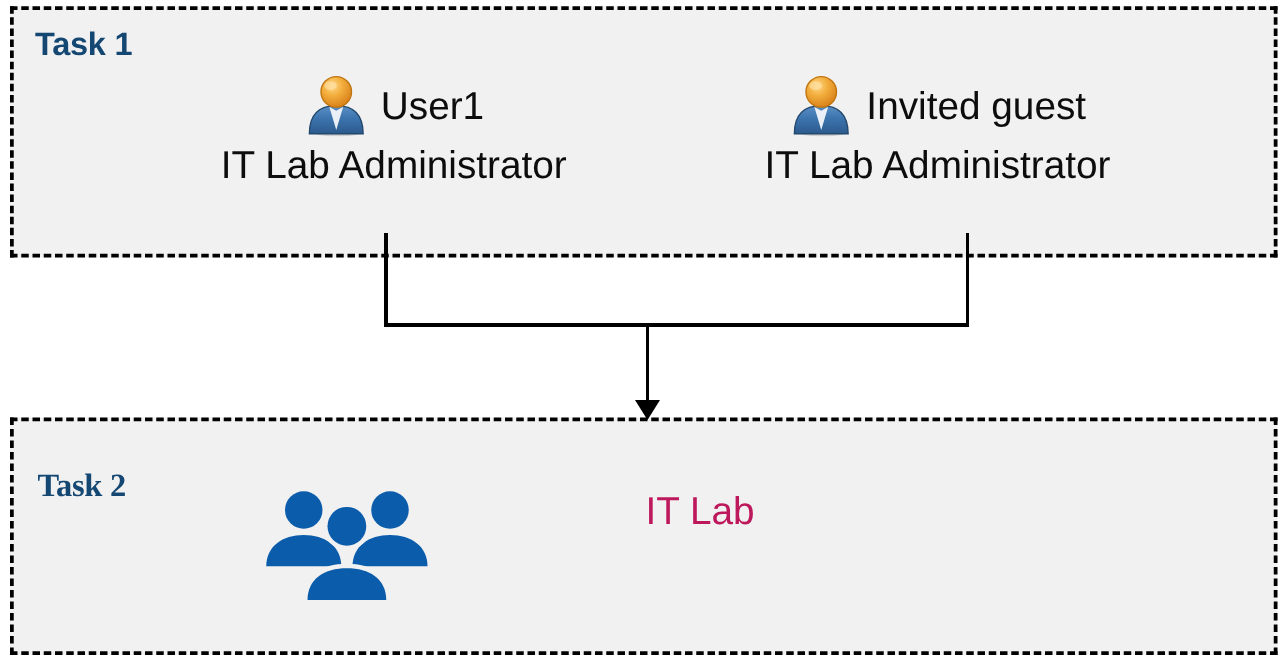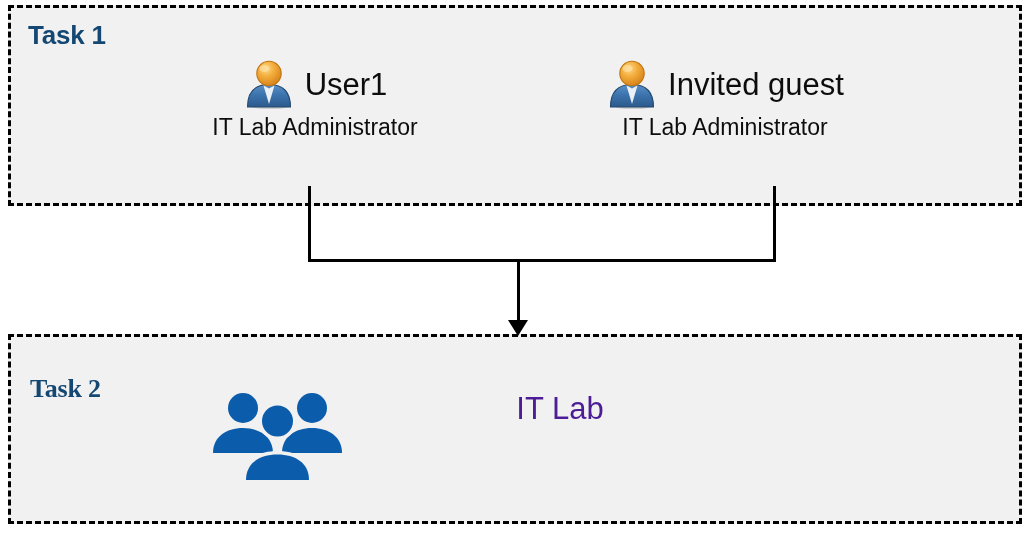--- a/index.html
+++ b/index.html
@@ -44,36 +44,36 @@
   #task2-label { left: 30px; top: 376px; font-family: Liberation Serif, serif; }
 
   
   .person {
     position: absolute;
     width: 420px;
     text-align: center;
     color: #0d0d0d;
   }
   #person-user1  { left: 105px; top: 58px; }
-  #person-guest  { left: 515px; top: 58px; }
+  #person-guest  { left: 540px; top: 58px; }
 
   .person-top {
     display: flex;
     align-items: center;
     justify-content: center;
     gap: 10px;
     height: 52px;
   }
   .person-name {
     font-size: 31px;
     line-height: 1;
     white-space: nowrap;
   }
   .person-role {
-    font-size: 23px;
+    font-size: 31px;
     line-height: 1;
     margin-top: 6px;
     white-space: nowrap;
   }
 
   .user-icon { width: 52px; height: 50px; display: block; flex: 0 0 auto; }
 
   
   #group-icon-wrap {
     position: absolute;
@@ -83,21 +83,21 @@
     height: 95px;
   }
   #group-icon { width: 135px; height: 95px; display: block; }
 
   #group-text {
     position: absolute;
     left: 380px;
     top: 390px;
     width: 360px;
     text-align: center;
-    color: #4c1d95;
+    color: #be185d;
     font-size: 31px;
     line-height: 1.23;
   }
   #group-text .gline { display: block; white-space: nowrap; }
 
   
   #connectors {
     position: absolute;
     left: 0; top: 0;
     width: 1028px; height: 534px;

